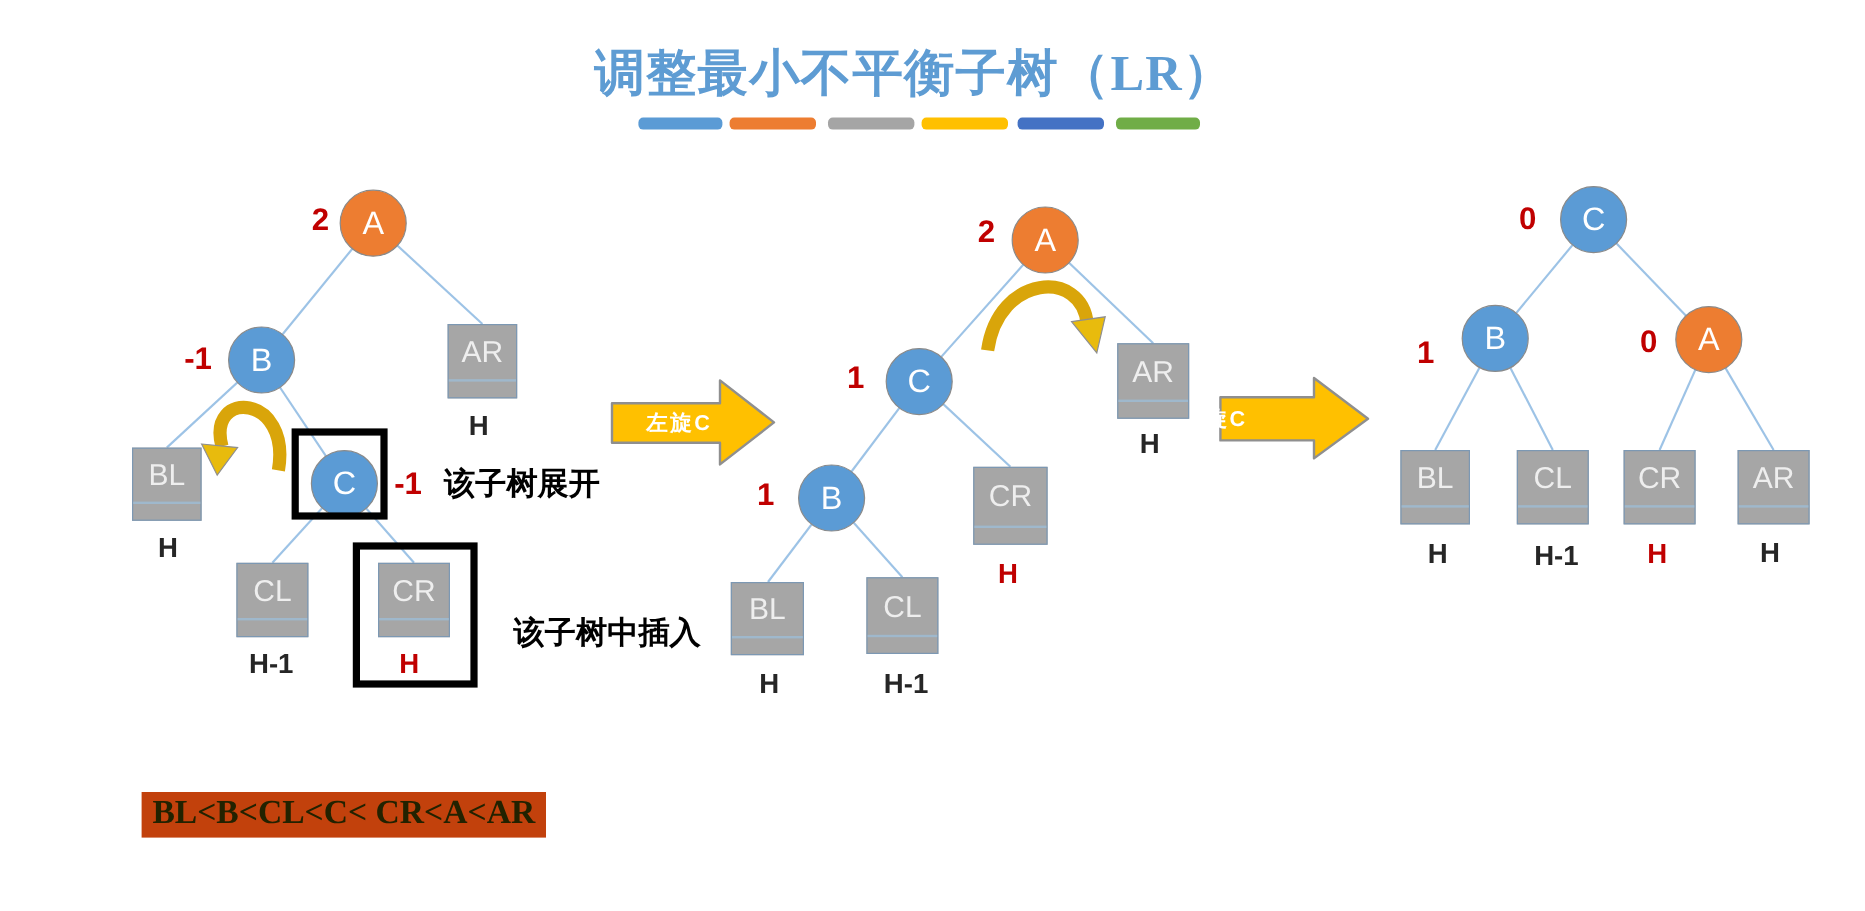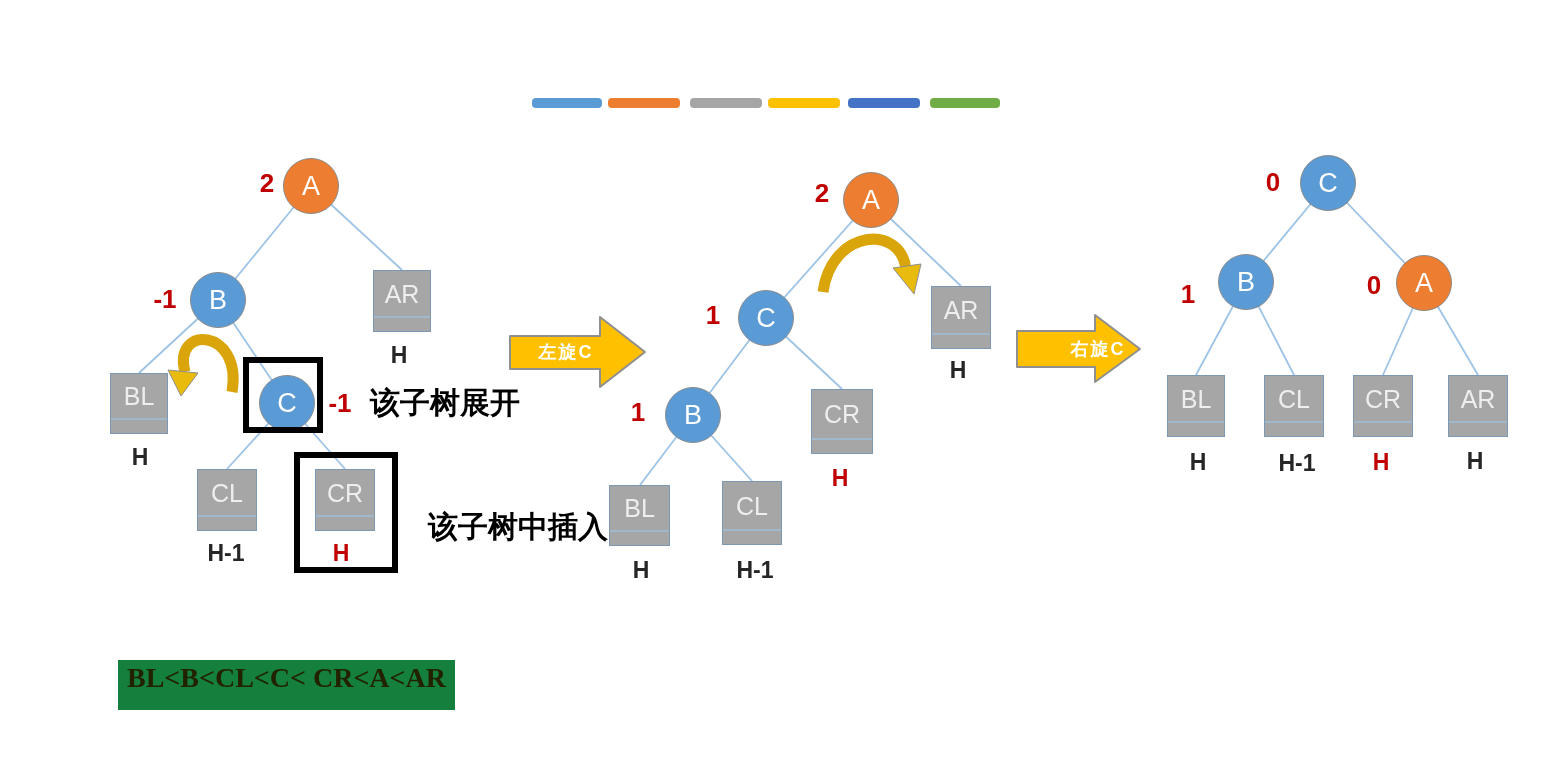--- a/index.html
+++ b/index.html
@@ -29,40 +29,41 @@
          color:#EEEEEE;font-size:25px;display:flex;align-items:center;justify-content:center;
          padding-bottom:14px;}
   .bnode::after{content:"";position:absolute;left:0;right:0;bottom:13px;border-top:2px solid #9FB8CC;}
 
   
   .bf{position:absolute;transform:translate(-50%,-50%);color:#C00000;
       font-size:26px;font-weight:bold;white-space:nowrap;}
   .hl{position:absolute;transform:translate(-50%,-50%);color:#262626;
       font-size:23px;font-weight:600;white-space:nowrap;}
   .hred{color:#C00000;}
-  .anno{position:absolute;transform:translateY(-50%);font-weight:bold;font-size:30px;
+  .anno{position:absolute;transform:translateY(-50%);font-weight:bold;font-size:26px;
         color:#000;white-space:nowrap;}
   .arrow-label{position:absolute;transform:translate(-50%,-50%);color:#fff;
         font-size:18px;font-weight:bold;letter-spacing:2px;white-space:nowrap;}
 
   
   .frame{position:absolute;border:6px solid #000;box-sizing:border-box;}
   .frame-c {left:243px;top:357px;width:80px;height:76px;}
   .frame-cr{left:294px;top:452px;width:104px;height:121px;}
 
   
-  .formula{position:absolute;left:118px;top:660px;background:#15803d;color:#222200;
+  .formula{position:absolute;left:118px;top:660px;background:#c2410c;color:#222200;
            font-family:"Liberation Serif",serif;font-weight:bold;font-size:28px;
-           padding:2px 9px 16px 9px;white-space:nowrap;}
+           padding:2px 9px 4px 9px;white-space:nowrap;}
 </style>
 </head>
 <body>
 
 <div class="stage">
 
+  <div class="title">调整最小不平衡子树（LR）</div>
   <div>
     <span class="bar bar1" style="background:#5B9BD5"></span>
     <span class="bar bar2" style="background:#ED7D31"></span>
     <span class="bar bar3" style="background:#A5A5A5"></span>
     <span class="bar bar4" style="background:#FFC000"></span>
     <span class="bar bar5" style="background:#4472C4"></span>
     <span class="bar bar6" style="background:#70AD47"></span>
   </div>
 
   <svg class="edges" width="1554" height="759" viewBox="0 0 1554 759">
@@ -102,21 +103,21 @@
     <g>
       <path d="M 823 292 C 832 228, 902 224, 906 270" fill="none" stroke="#D9A50A" stroke-width="11"></path>
       <polygon points="893,268 921,264 914,294" fill="#E8BB0D" stroke="#8f8f8f" stroke-width="1"></polygon>
     </g>
 
     <polygon points="510,336 600,336 600,317 645,352 600,387 600,369 510,369" fill="#FFC000" stroke="#8f8f8f" stroke-width="2" stroke-linejoin="round"></polygon>
     <polygon points="1017,331 1095,331 1095,315 1140,349 1095,382 1095,367 1017,367" fill="#FFC000" stroke="#8f8f8f" stroke-width="2" stroke-linejoin="round"></polygon>
   </svg>
 
   <div class="arrow-label" style="left:566px;top:352px">左旋C</div>
-  <div class="arrow-label" style="left:1098px;top:349px">右旋C</div>
+  <div class="arrow-label" style="left:1012px;top:349px">右旋C</div>
 
   <div class="cnode orange" style="left:283px;top:158px">
     <span>A</span>
     </div>
   <div class="cnode blue" style="left:190px;top:272px">
     <span>B</span>
     </div>
   <div class="cnode blue" style="left:259px;top:375px">
     <span>C</span>
     </div>

